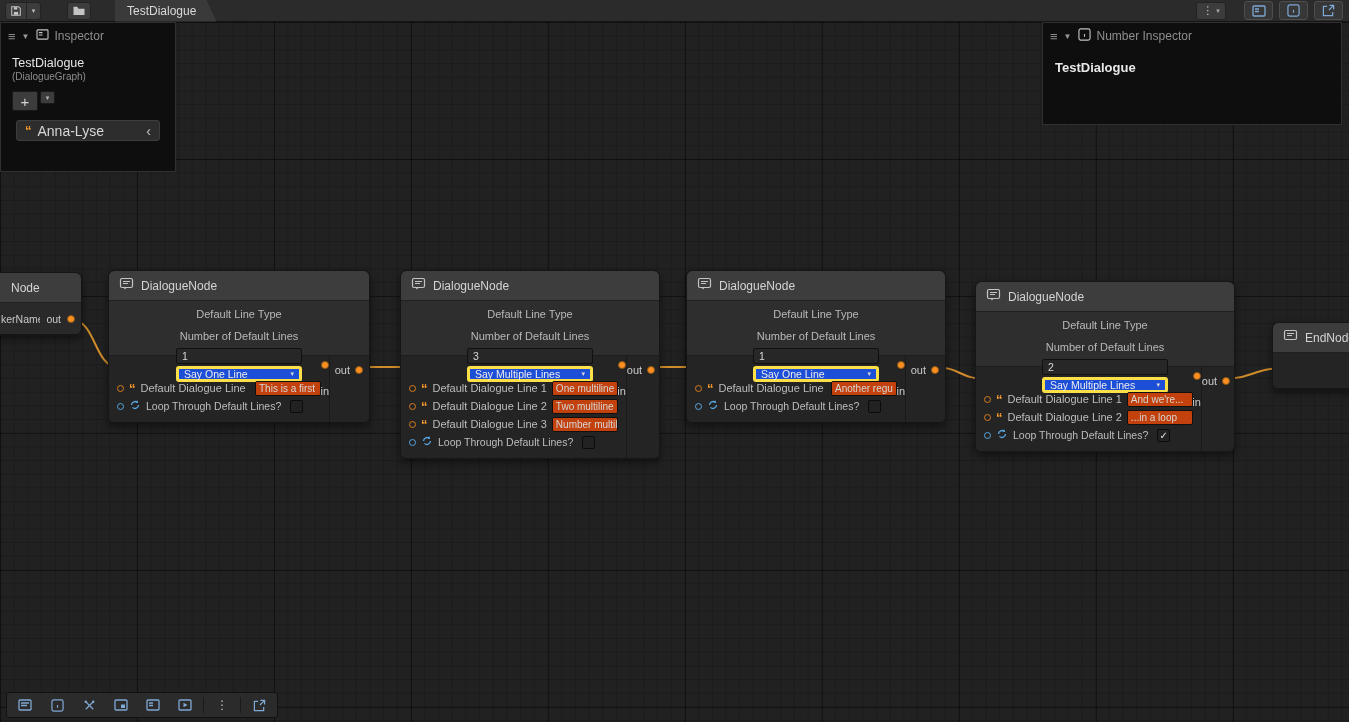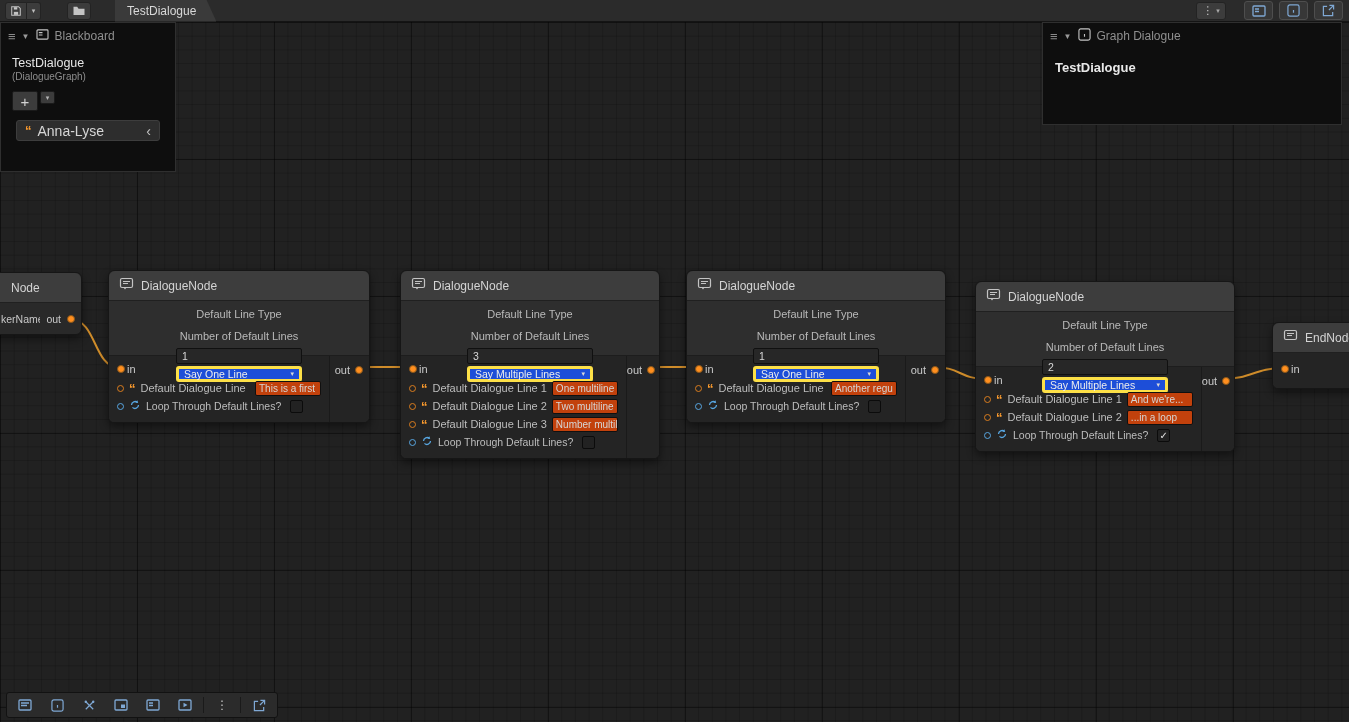--- a/index.html
+++ b/index.html
@@ -75,22 +75,22 @@
               color:#ececec; font-size:10.5px; display:flex; align-items:center;
               justify-content:space-between; padding:0 5px; flex:none;margin-top:40px; }
   .dropdown .dd-arrow { font-size:7px; color:#d8d8d8; }
   .tfield { width:126px; height:16px; background:#272727; border:1px solid #101010; border-radius:2px;
             color:#d8d8d8; font-size:10.5px; display:flex; align-items:center; padding:0 5px; flex:none;
             overflow:hidden; white-space:nowrap; }
   .nports { display:flex; background:#242424; border-radius:0 0 6px 6px; }
   .incol { flex:1; padding:5px 0 7px; }
   .outcol { width:40px; border-left:1px solid #1a1a1a; padding:6px 6px 0 0;
             display:flex; justify-content:flex-end; align-items:flex-start; }
-  .in-port { display:flex; align-items:center; gap:2px; height:16px; padding-left:8px;
-             font-size:11px; color:#cacaca; margin-bottom:2px; }
+  .in-port { display:flex; align-items:flex-end; gap:16px; height:16px; padding-left:8px;
+             font-size:11px; color:#cacaca; margin-bottom:2px;flex-direction:column; }
   .out-port { display:flex; align-items:center; gap:5px; height:16px; font-size:11px; color:#cacaca; }
   .dot { width:8px; height:8px; border-radius:50%; flex:none; }
   .dot.filled { background:#ff8f1f; border:1px solid #8a561a; }
   .dot.h-orange { width:7px; height:7px; border:1px solid #d97c1e; background:transparent; }
   .dot.h-blue { width:7px; height:7px; border:1px solid #58a6e0; background:transparent; }
   .line-row { display:flex; align-items:center; gap:5px; height:18px; padding:0 8px; }
   .line-label { flex:1; font-size:11px; color:#bdbdbd; white-space:nowrap; overflow:hidden; }
   .loop-label { font-size:10.5px; color:#bdbdbd; white-space:nowrap; }
   .line-field { width:66px; height:15px; background:#c2410c; border:1px solid #101010; border-radius:2px;
                 color:#d6d6d6; font-size:10px; display:flex; align-items:center; padding:0 3px;
@@ -386,21 +386,21 @@
 </div>
 
 <div class="panel blackboard">
   <div class="panel-header">
     <span class="ph-menu">≡</span>
     <span class="ph-collapse">▼</span>
     <span><svg width="13" height="11" viewBox="0 0 14 12">
           <rect x="1" y="1" width="12" height="10" rx="1" class="ic-gray"></rect>
           <path d="M3 4h4 M3 6.5h4" class="ic-gray"></path>
         </svg></span>
-    <span>Blackboard</span>
+    <span>Inspector</span>
   </div>
   <div class="bb-title">TestDialogue</div>
   <div class="bb-sub">(DialogueGraph)</div>
   <div class="bb-addrow">
     <span class="add-btn">+</span>
     <span class="add-dd">▾</span>
   </div>
   <div class="bb-field">
     <span class="quote-g">“</span>
     <span class="name">Anna-Lyse</span>
@@ -409,21 +409,21 @@
 </div>
 
 <div class="panel inspector">
   <div class="panel-header">
     <span class="ph-menu">≡</span>
     <span class="ph-collapse">▼</span>
     <span><svg width="13" height="13" viewBox="0 0 14 14">
           <rect x="1" y="1" width="12" height="12" rx="2" class="ic-gray"></rect>
           <path d="M7 4.2v.2 M7 6.5v3" class="ic-gray"></path>
         </svg></span>
-    <span>Graph Dialogue</span>
+    <span>Number Inspector</span>
   </div>
   <div class="insp-title">TestDialogue</div>
 </div>
 
 <div class="topbar">
   <div class="save-group">
     <span class="tb-btn save-main">
         <svg width="12" height="12" viewBox="0 0 14 14">
           <path d="M2 2 h8 l2 2 v8 H2 Z" class="ic-gray"></path>
           <rect x="4.5" y="8" width="5" height="3.5" class="ic-gray-fill"></rect>

